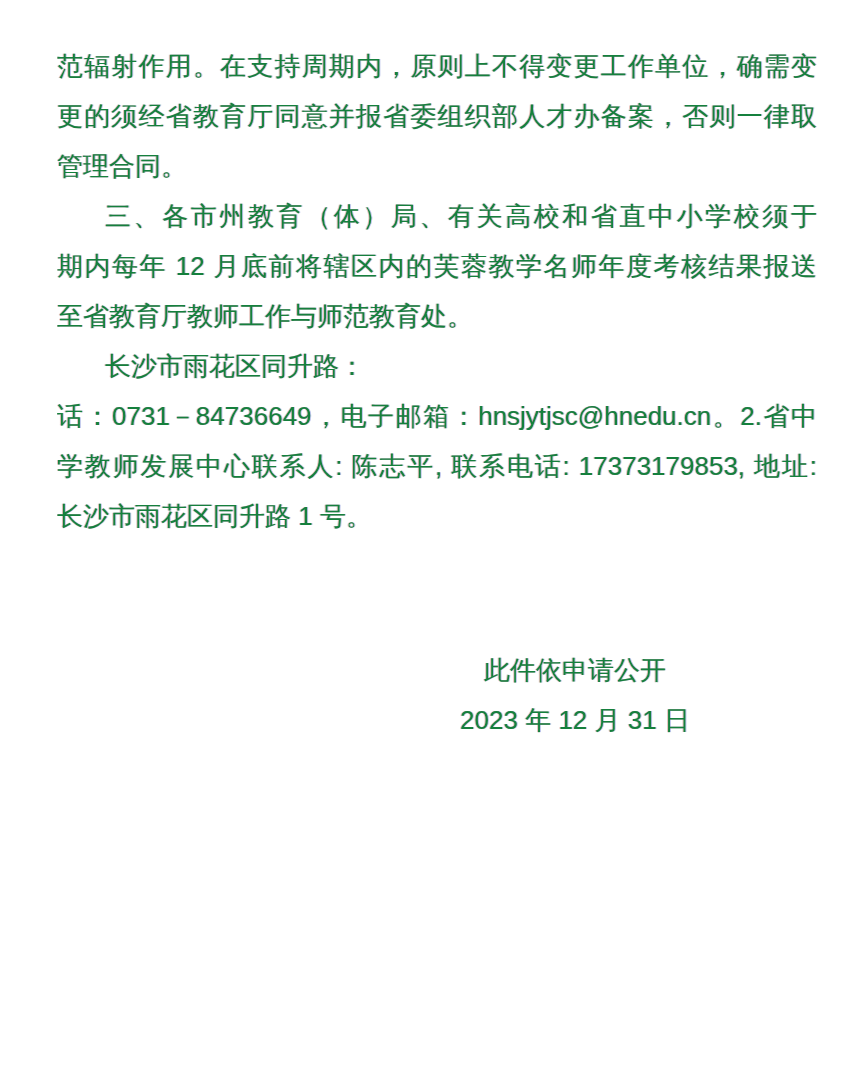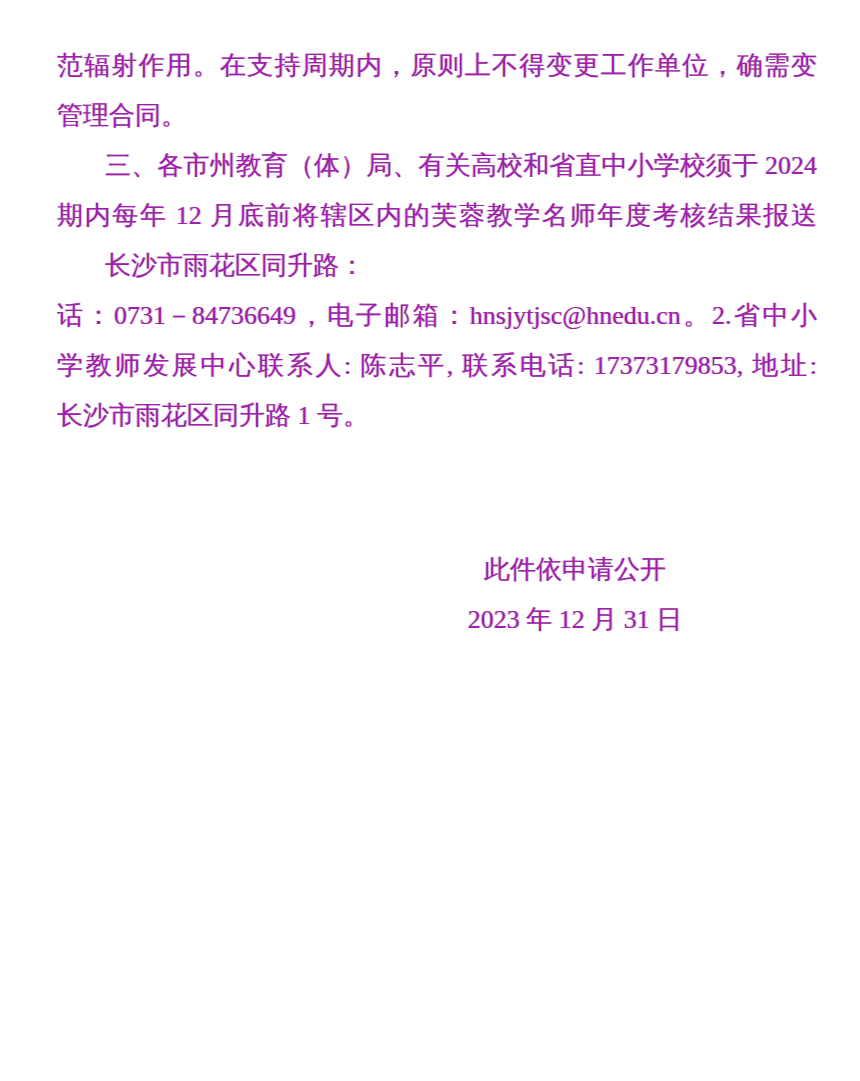--- a/index.html
+++ b/index.html
@@ -7,22 +7,22 @@
     padding: 0;
     background: #ffffff;
   }
   .page {
     position: relative;
     width: 860px;
     height: 1081px;
     margin: 0 auto;
     background: #ffffff;
     overflow: hidden;
-    font-family: Liberation Serif, serif;
-    color: #a21caf;
+    font-family: Liberation Sans, sans-serif;
+    color: #15803d;
     box-sizing: border-box;
     padding: 41px 43px 0 57px;
   }
   
   .scan {
     text-shadow: -1px 0 0.5px rgba(178, 74, 58, 0.35),
                   1px 0 0.5px rgba(66, 88, 196, 0.35);
   }
   .line {
     height: 50px;
@@ -51,23 +51,25 @@
     margin-top: 48px;
     padding-left: 30px;
   }
 </style>
 </head>
 <body>
 
 <div class="page scan">
 
   <div class="line j">范辐射作用。在支持周期内，原则上不得变更工作单位，确需变</div>
+  <div class="line j">更的须经省教育厅同意并报省委组织部人才办备案，否则一律取</div>
   <div class="line">管理合同。</div>
   <div class="line j ind">三、各市州教育（体）局、有关高校和省直中小学校须于 2024</div>
   <div class="line j">期内每年 12 月底前将辖区内的芙蓉教学名师年度考核结果报送</div>
+  <div class="line">至省教育厅教师工作与师范教育处。</div>
   <div class="line ind">长沙市雨花区同升路：</div>
   <div class="line j">话：0731－84736649，电子邮箱：hnsjytjsc@hnedu.cn。2.省中小</div>
   <div class="line j">学教师发展中心联系人: 陈志平, 联系电话: 17373179853, 地址:</div>
   <div class="line">长沙市雨花区同升路 1 号。</div>
 
 
   <div class="signature">
     <div class="line">此件依申请公开</div>
     <div class="line">2023 年 12 月 31 日</div>
   </div>

